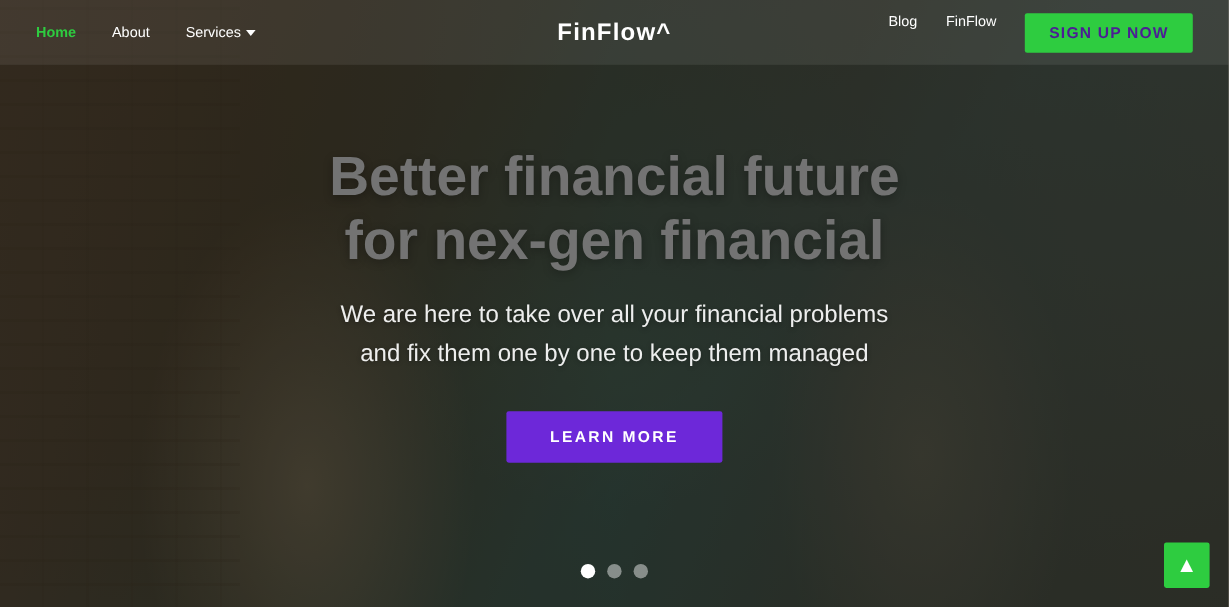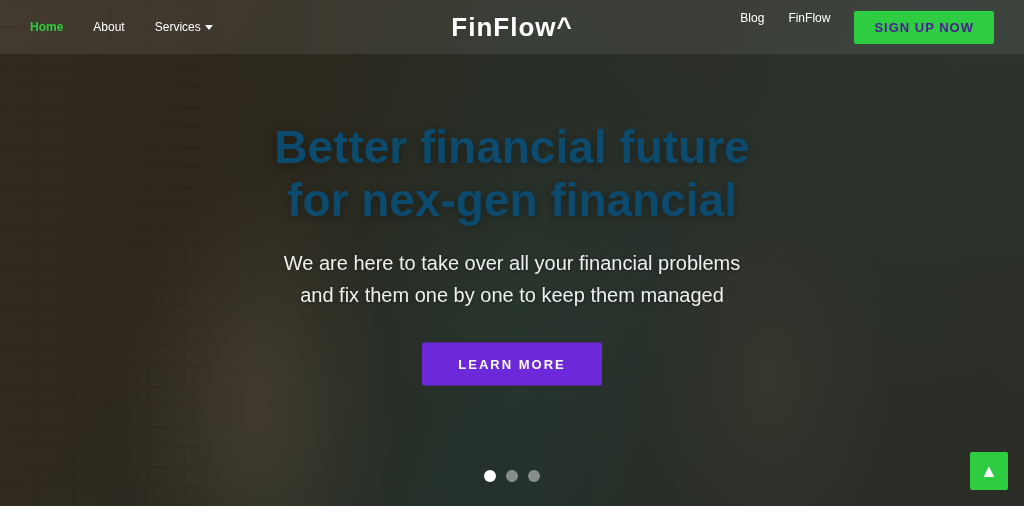--- a/index.html
+++ b/index.html
@@ -71,21 +71,21 @@
       display: flex;
       align-items: center;
       gap: 30px;
     }
 
     .nav-logo {
       position: absolute;
       left: 50%;
       transform: translateX(-50%);
       color: #fff;
-      font-size: 26px;
+      font-size: 20px;
       font-weight: 600;
       letter-spacing: 1px;
     }
 
     .nav-right {
       margin-left: auto;
       display: flex;
       align-items: flex-start;
       gap: 24px;
     }
@@ -136,21 +136,21 @@
       position: absolute;
       top: 50%;
       left: 50%;
       transform: translate(-50%, -50%);
       text-align: center;
       z-index: 5;
       width: 700px;
     }
 
     .hero-title {
-      color: #0c4a6e;
+      color: #737373;
       font-size: 46px;
       font-weight: 700;
       line-height: 1.15;
       margin-bottom: 20px;
       text-shadow: 0 2px 8px rgba(0,0,0,0.3);
     }
 
     .hero-subtitle {
       color: rgba(255,255,255,0.92);
       font-size: 20px;

